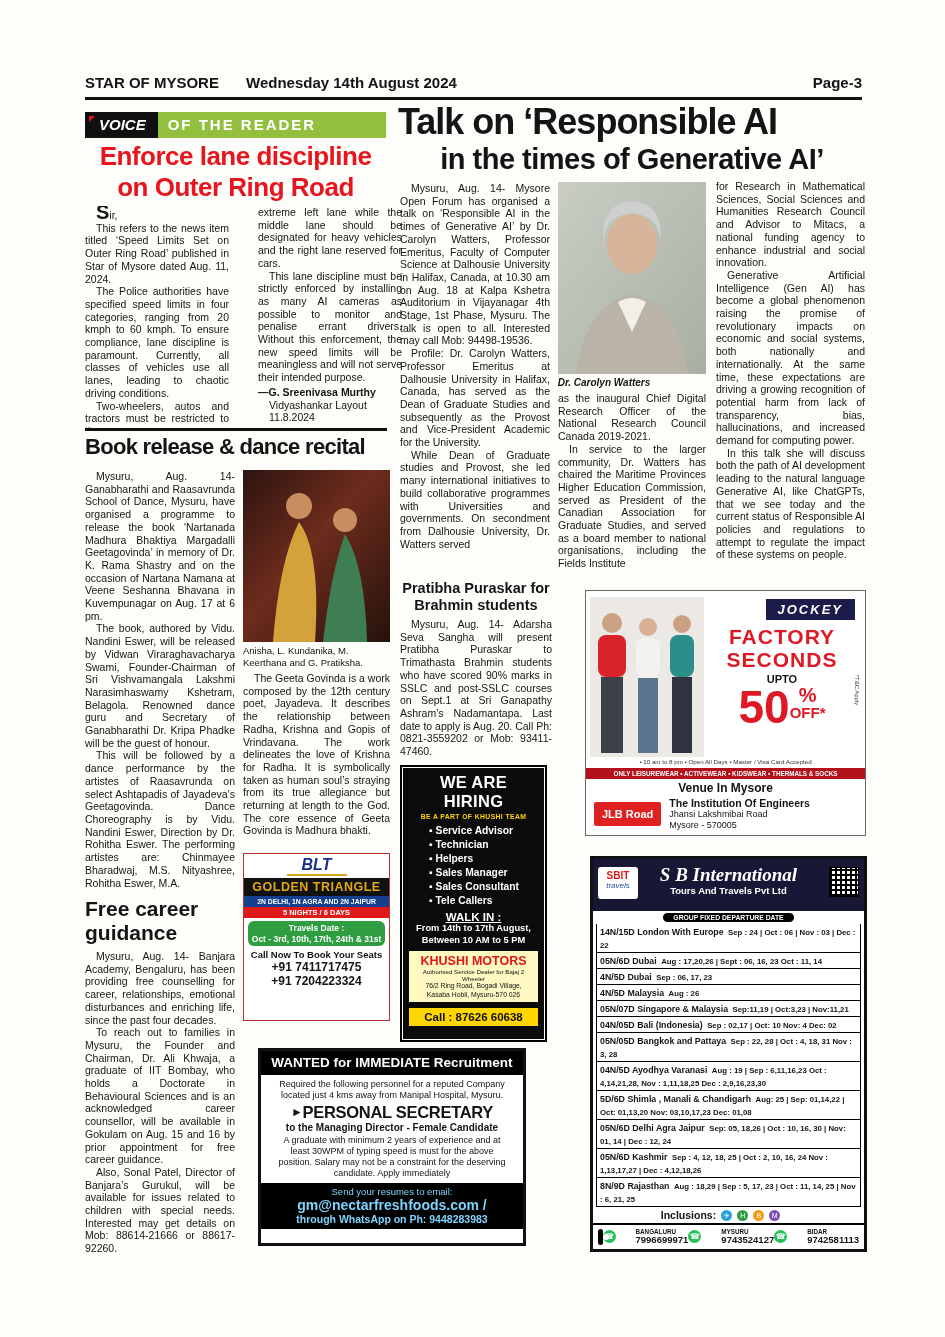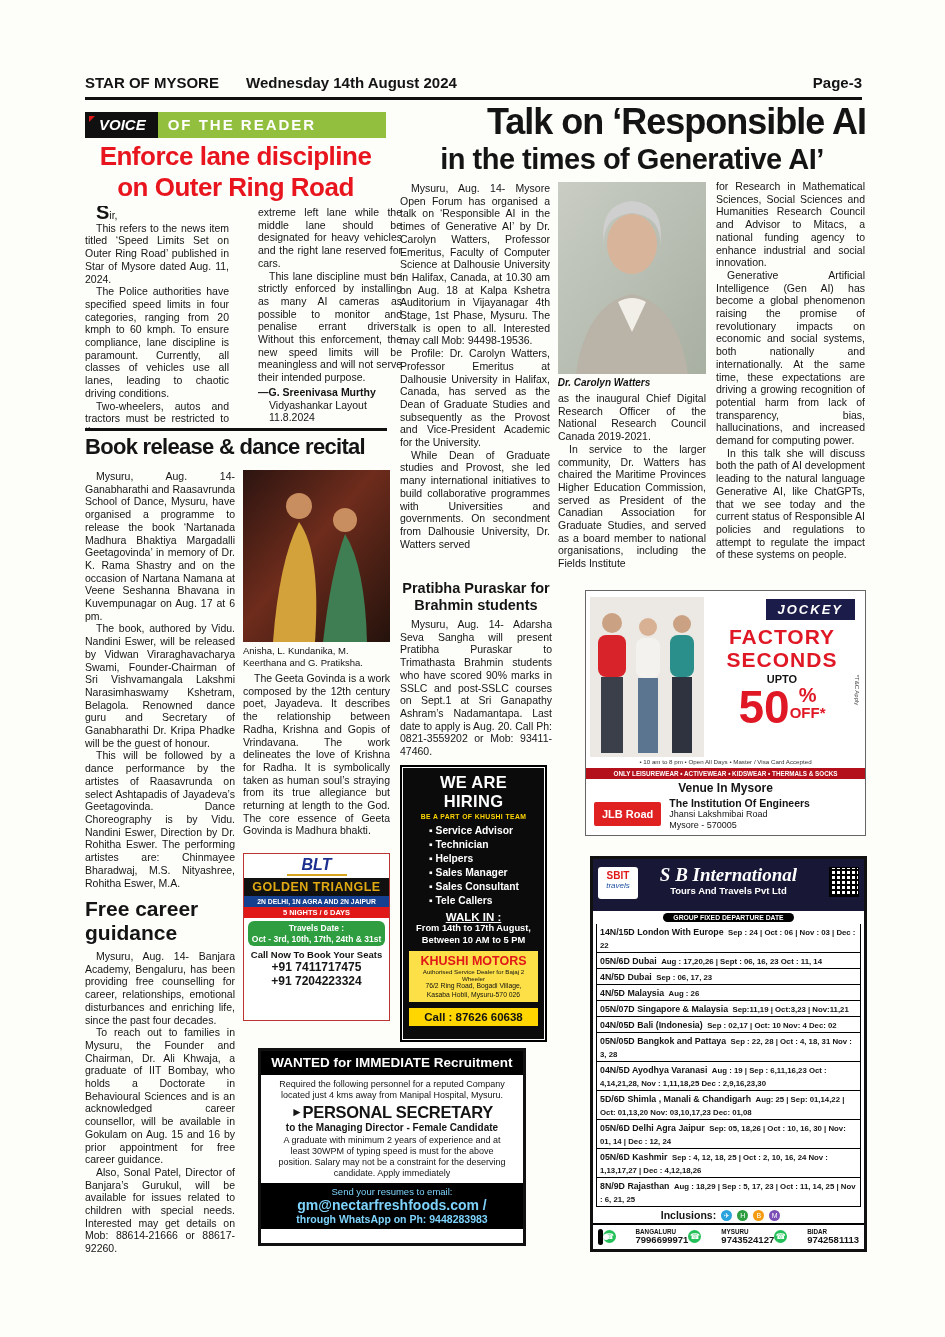--- a/index.html
+++ b/index.html
@@ -41,21 +41,21 @@
 
   
   .career-hl{left:85px;top:897px;width:150px;text-align:left;font-weight:bold;
              font-size:21px;line-height:24px}
 
   
   .prat-hl{left:400px;top:580px;width:152px;text-align:center;font-weight:bold;
            font-size:14.5px;line-height:17px}
 
   
-  .talk-h1{left:398px;top:101px;width:468px;text-align:right;font-weight:bold;
+  .talk-h1{left:398px;top:101px;width:468px;text-align:left;font-weight:bold;
            font-size:36px;letter-spacing:-1px}
   .talk-h2{left:398px;top:143px;width:468px;text-align:center;font-weight:bold;
            font-size:29px;letter-spacing:-0.5px}
   .talk-caption{left:530px;top:377px;width:148px;text-align:center;font-weight:bold;
                 font-style:italic;font-size:10px}
 
   
   .golden{left:243px;top:853px;width:147px;height:168px;border:1px solid #b33;background:#fff;text-align:center}
   .g-brand{font-weight:bold;font-style:italic;font-size:16px;color:#1b2f8f;padding:2px 0 0;
            border-bottom:2px solid #d9a520;width:60px;margin:0 auto 2px}
@@ -69,21 +69,21 @@
   
   .hiring{left:400px;top:765px;width:147px;height:277px;background:#0b0b0b;color:#fff;
           border:2px solid #000;box-shadow:inset 0 0 0 1px #fff;padding:6px 7px;text-align:center}
   .h-title{font-weight:bold;font-size:16.5px;letter-spacing:.3px}
   .h-sub{color:#ffd600;font-weight:bold;font-size:6.8px;letter-spacing:.4px;margin:2px 0 4px}
   .h-roles{text-align:left;margin:2px 0 2px 20px}
   .h-roles p{font-weight:bold;font-size:10.3px;line-height:14px;text-indent:0}
   .h-roles p::before{content:"▪ "}
   .h-walk{font-weight:bold;font-size:11.5px;text-decoration:underline;margin-top:3px}
   .h-walkline{font-weight:bold;font-size:9.3px;line-height:11.5px}
-  .h-box{background:#fde047;color:#111;margin-top:5px;padding:3px 2px}
+  .h-box{background:#fef9c3;color:#111;margin-top:5px;padding:3px 2px}
   .h-dealer{color:#e01818;font-weight:bold;font-size:12.5px}
   .h-dsub{font-size:6.2px}
   .h-addr{font-size:6.8px;line-height:8.5px}
   .h-call{background:#ffd600;color:#111;font-weight:bold;font-size:11.5px;margin-top:6px;padding:3px 0}
 
   
   .wanted{left:258px;top:1048px;width:268px;height:198px;border:3px solid #111;background:#fff;text-align:center}
   .w-title{background:#000;color:#fff;font-weight:bold;font-size:13.5px;line-height:24px;height:24px}
   .w-intro{font-size:9px;line-height:11px;padding:4px 12px 2px}
   .w-role{font-weight:bold;font-size:16.5px;letter-spacing:-0.3px}

